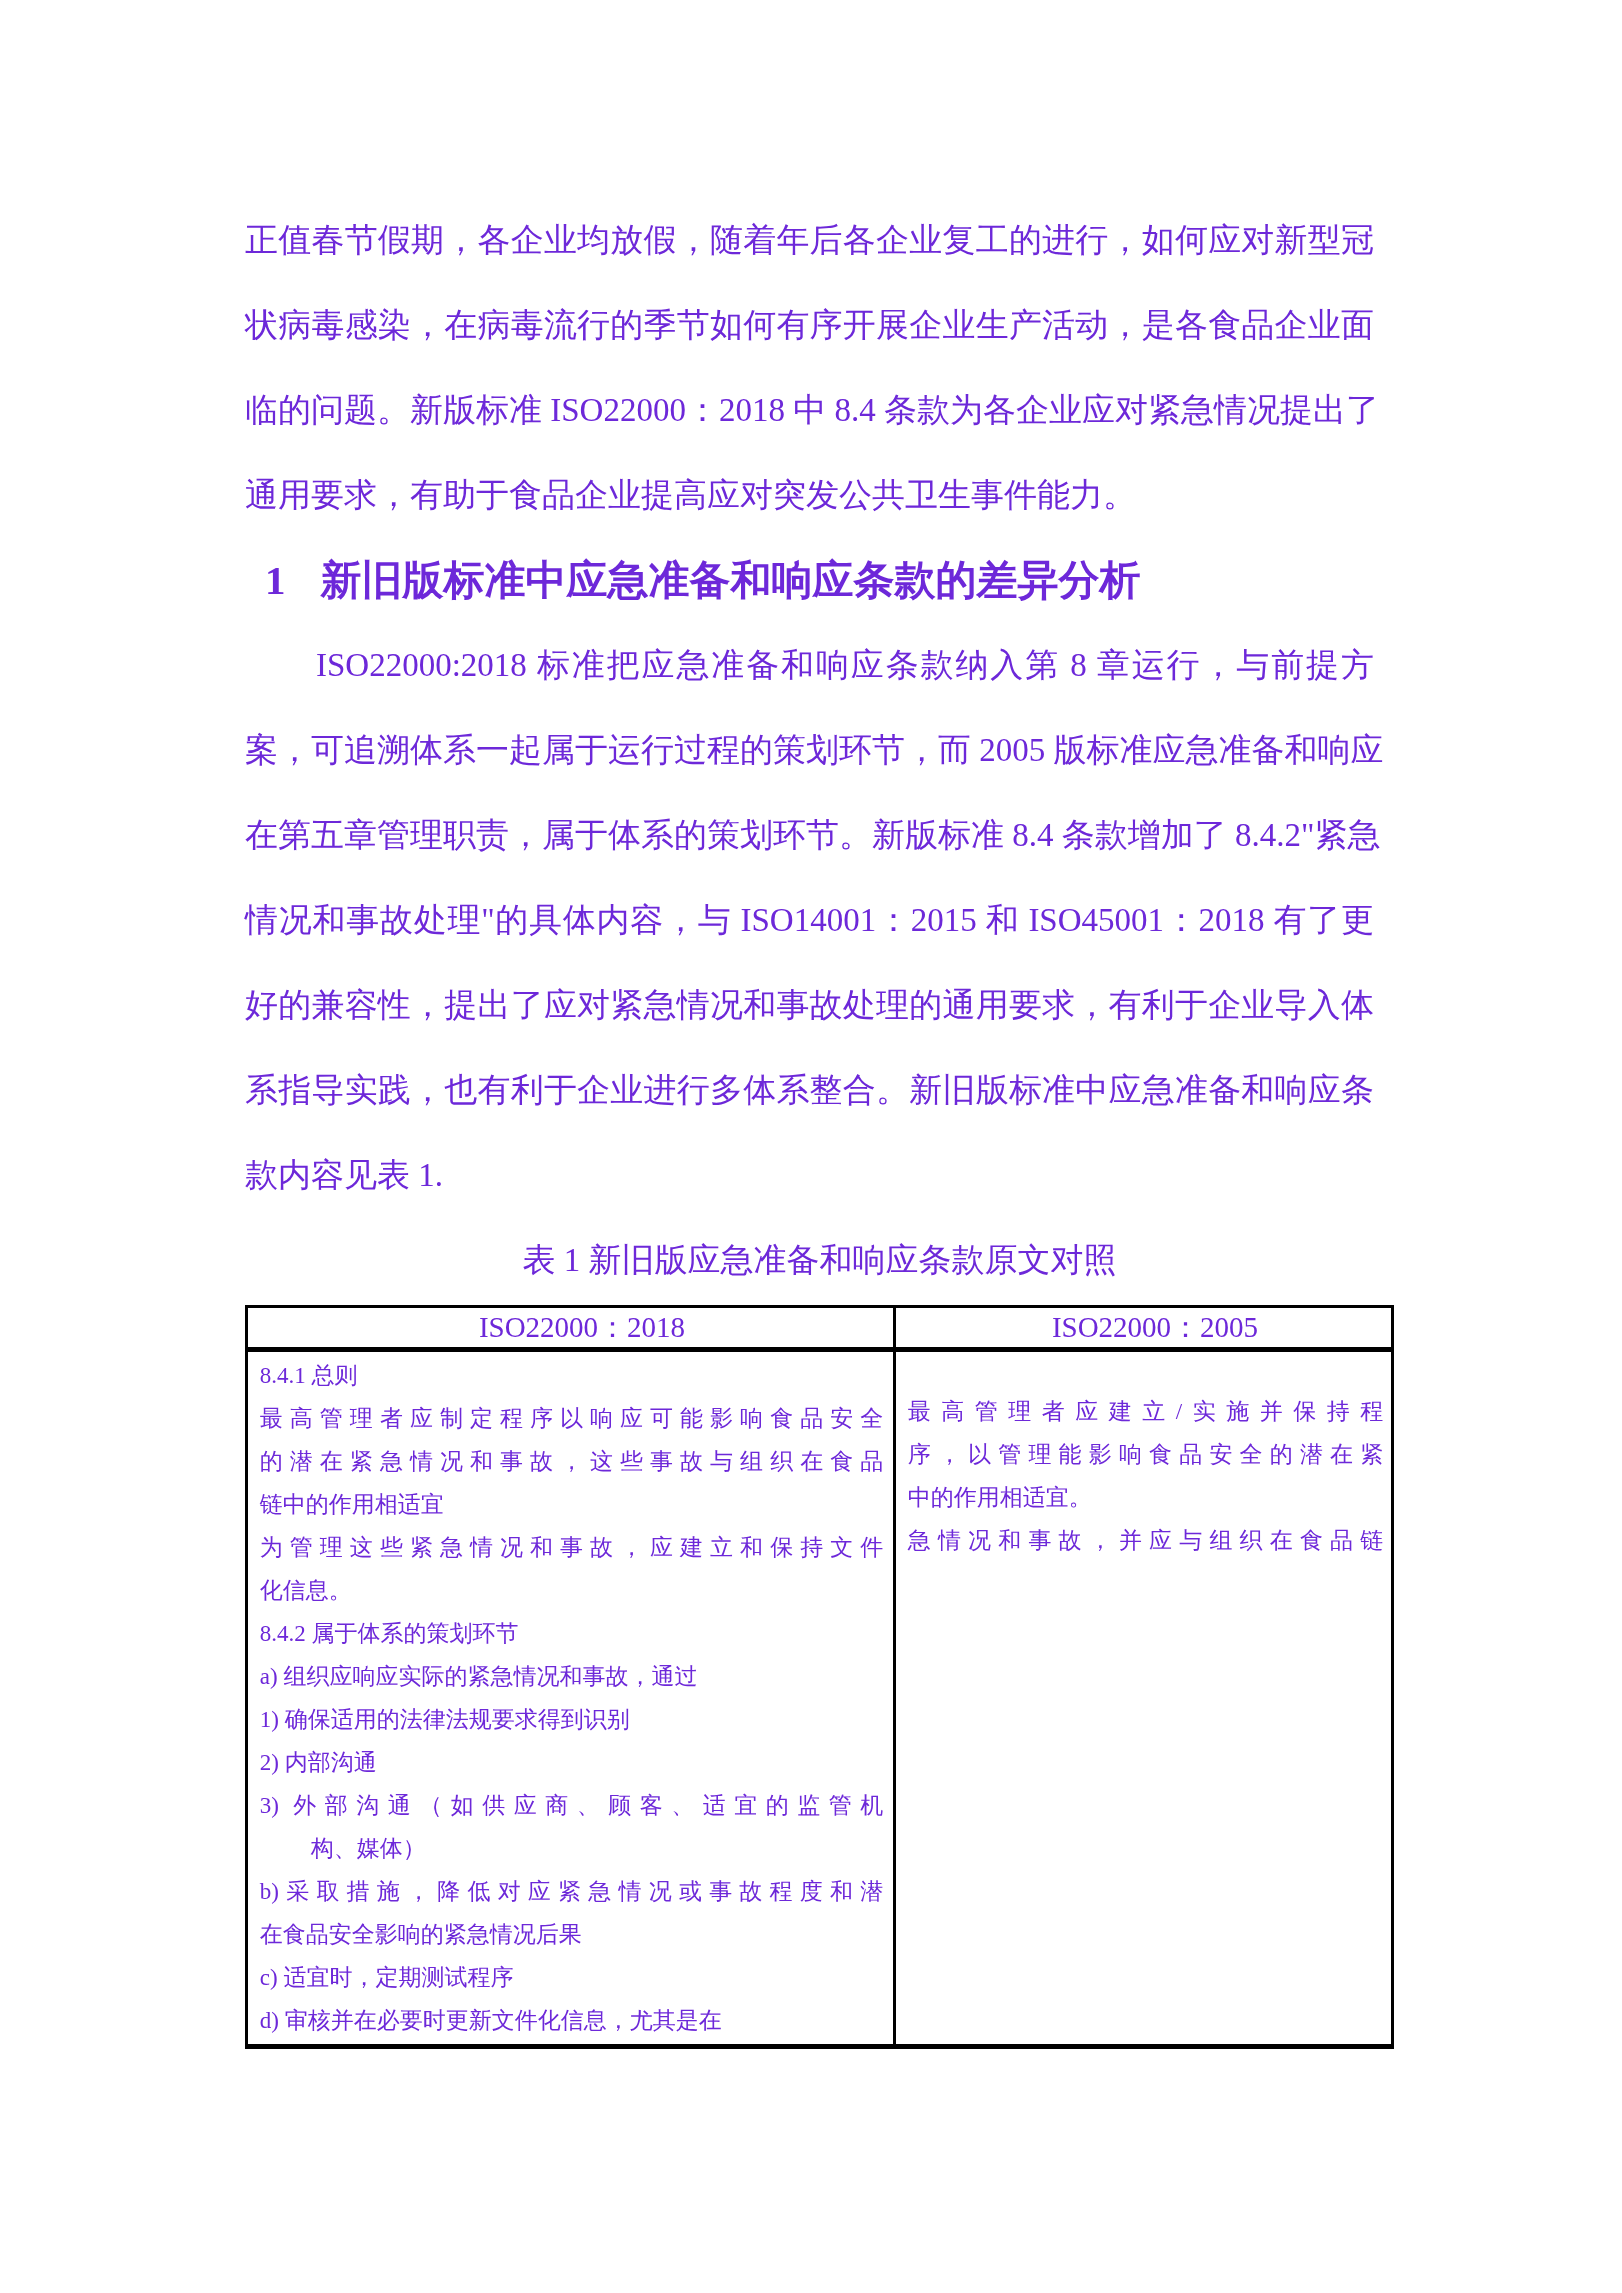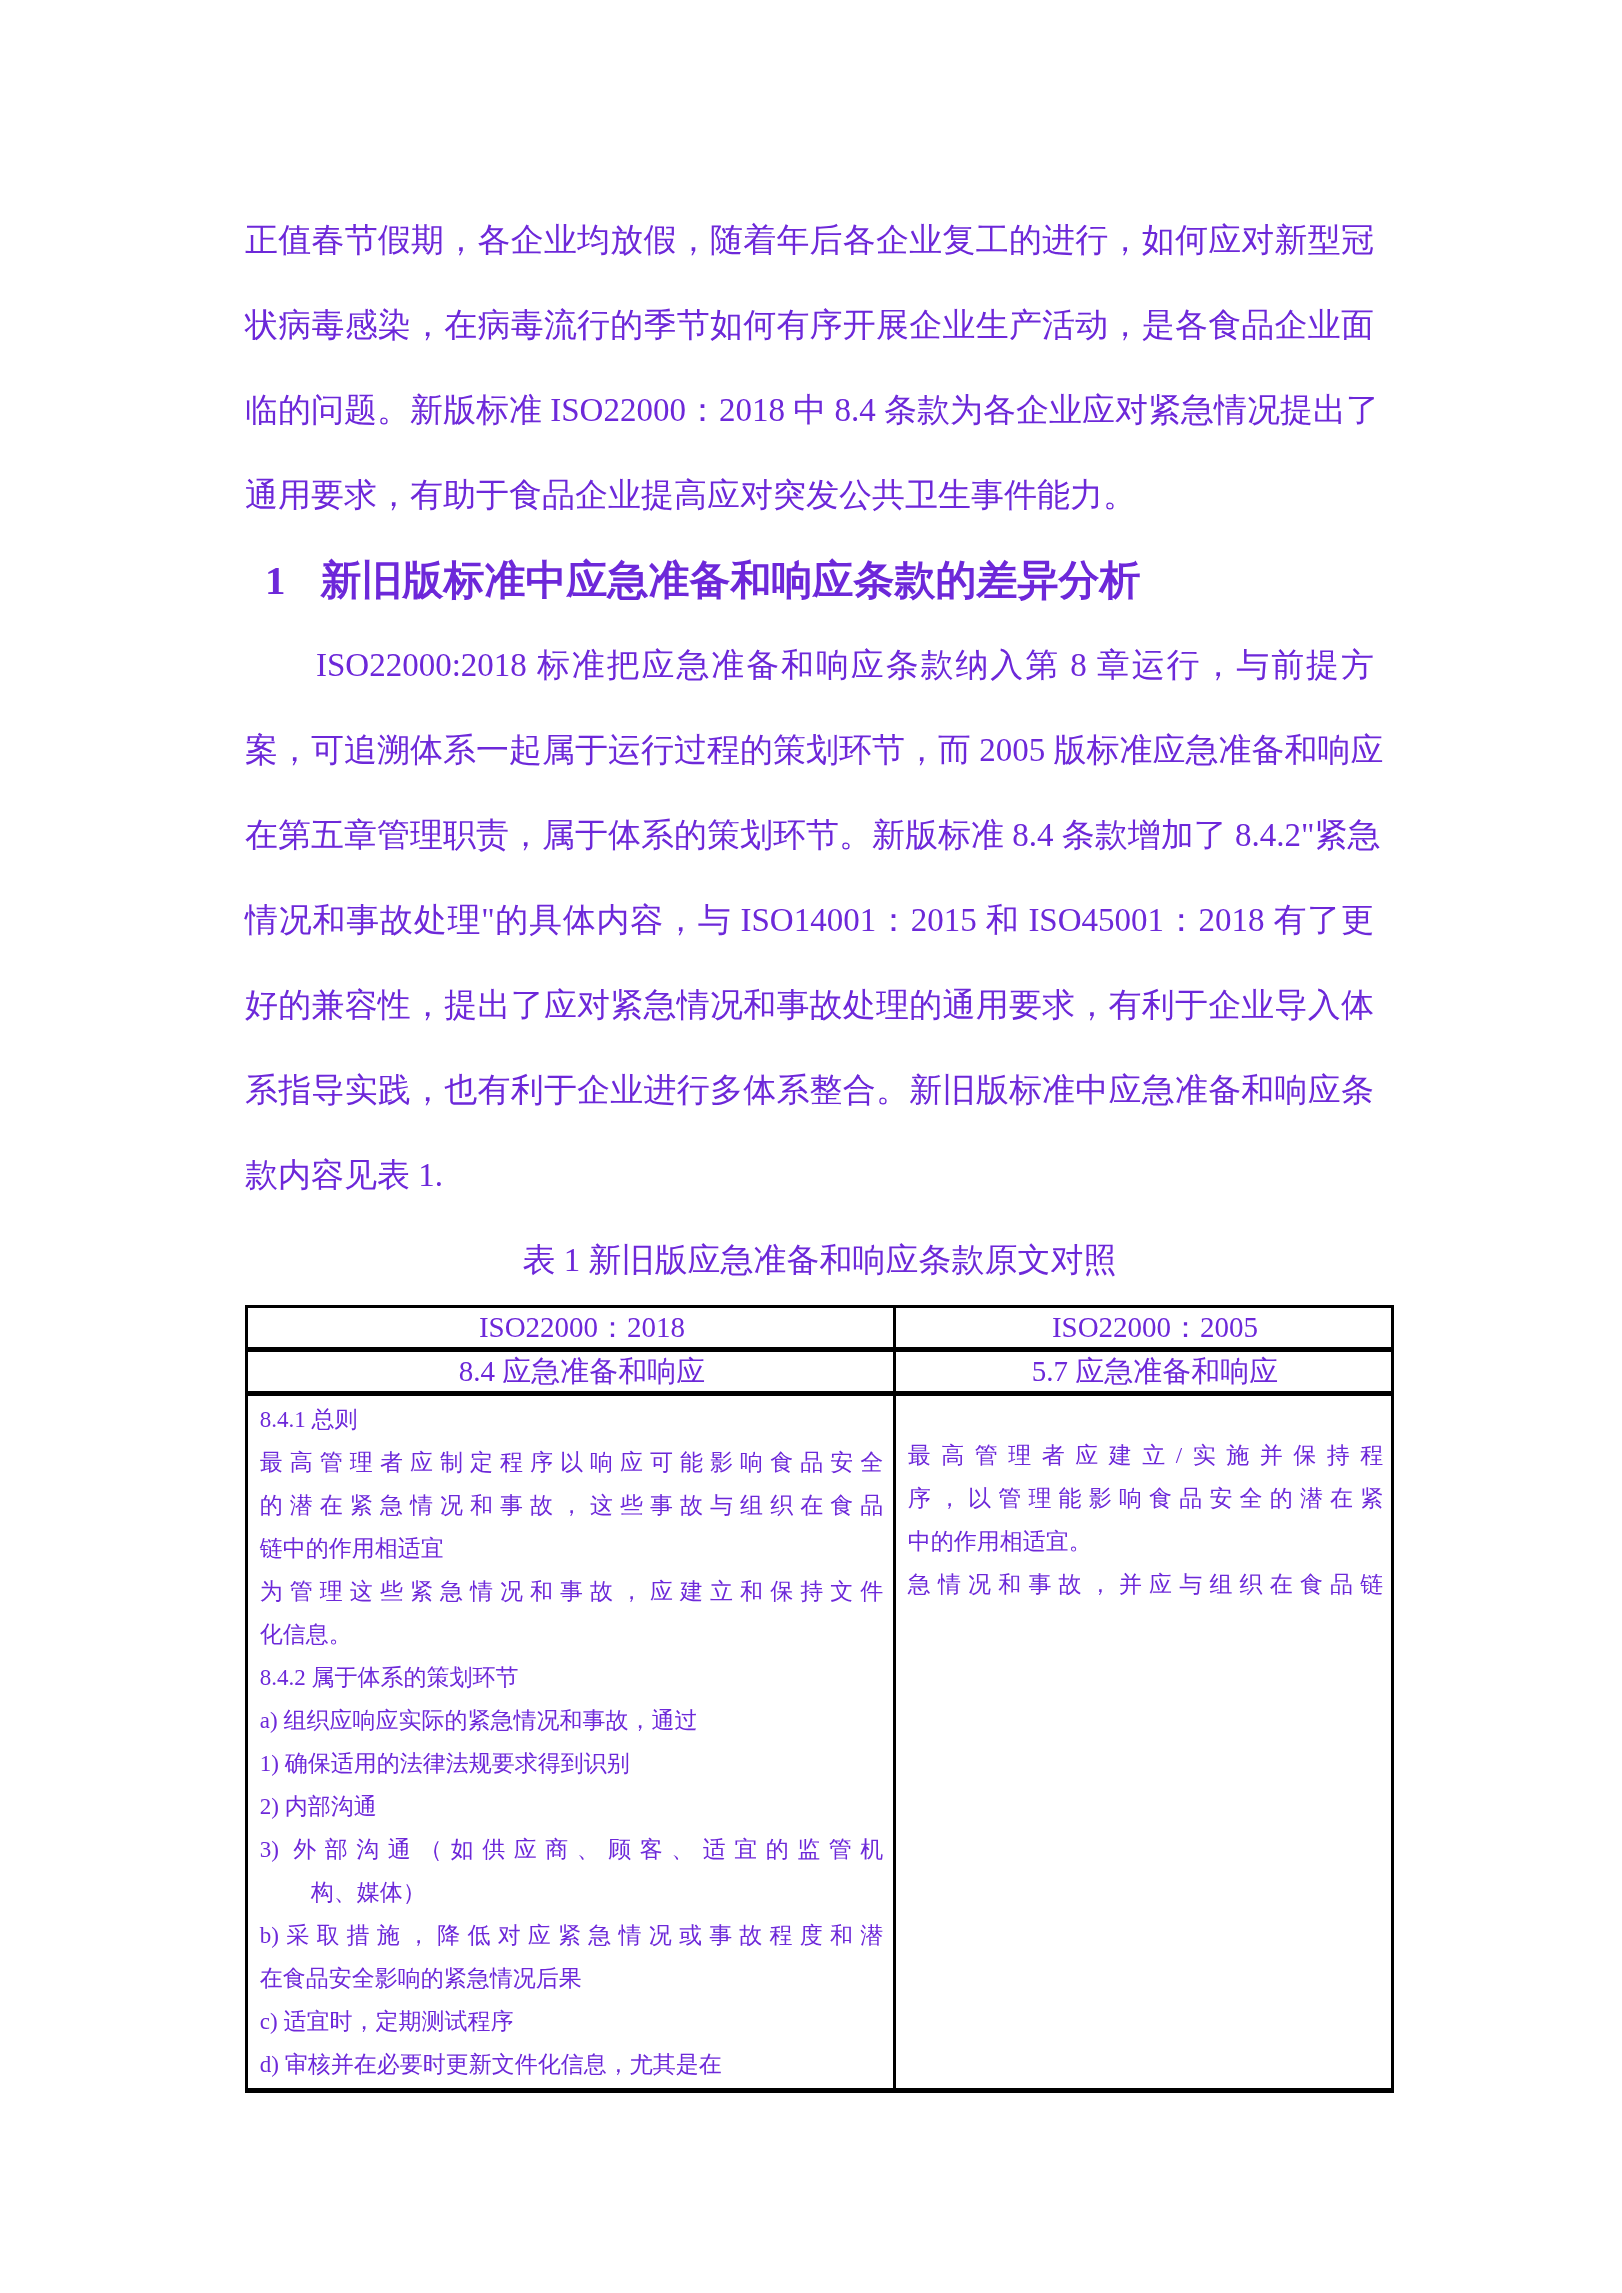--- a/index.html
+++ b/index.html
@@ -105,24 +105,20 @@
 
     <div class="line caption">表 1  新旧版应急准备和响应条款原文对照</div>
 
     <div class="cmp-table">
 
       <div class="t-row head">
         <div class="t-cell c1">ISO22000：2018</div>
         <div class="t-cell c2">ISO22000：2005</div>
       </div>
 
-      <div class="t-row head">
-        <div class="t-cell c1">8.4  应急准备和响应</div>
-        <div class="t-cell c2">5.7  应急准备和响应</div>
-      </div>
 
       <div class="t-row t-body">
         <div class="t-cell c1">
           <div class="tl">8.4.1  总则</div>
           <div class="tl j">最高管理者应制定程序以响应可能影响食品安全</div>
           <div class="tl j">的潜在紧急情况和事故，这些事故与组织在食品</div>
           <div class="tl">链中的作用相适宜</div>
           <div class="tl j">为管理这些紧急情况和事故，应建立和保持文件</div>
           <div class="tl">化信息。</div>
           <div class="tl">8.4.2  属于体系的策划环节</div>

